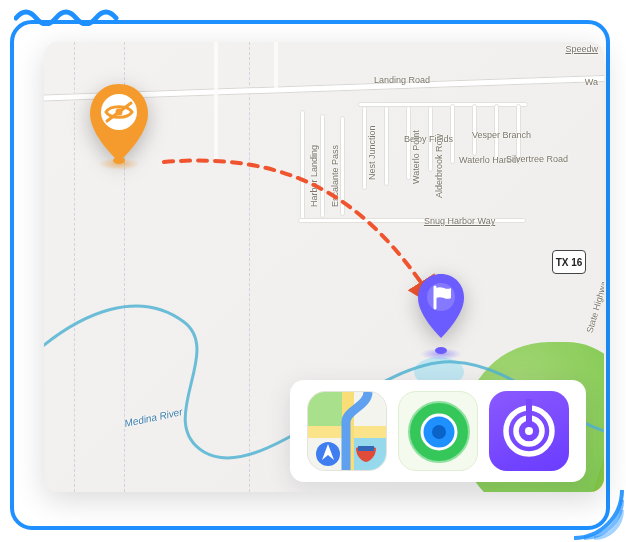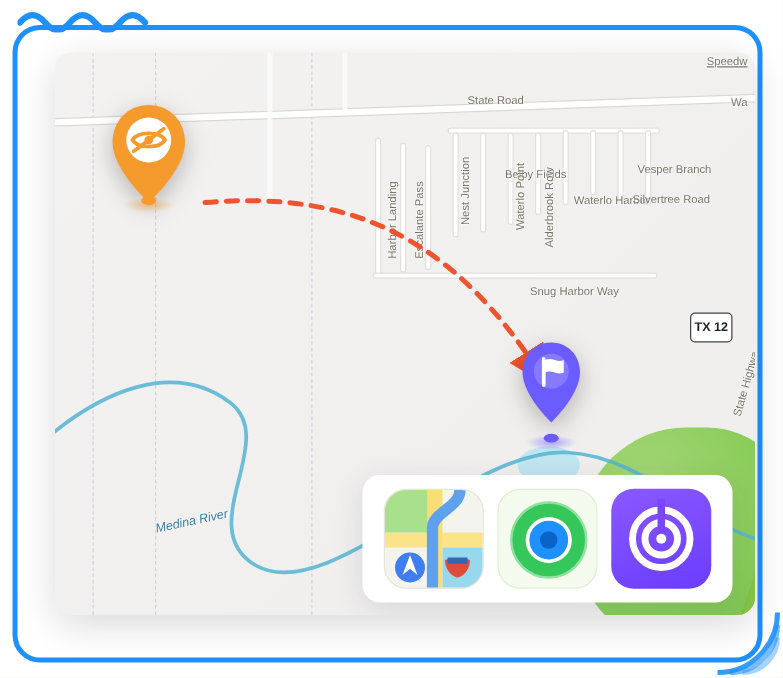--- a/index.html
+++ b/index.html
@@ -149,24 +149,24 @@
   .rotate-90 { transform: rotate(-90deg); transform-origin: left top; }
   .l-watson { top: 33px; left: 330px; }
   .l-wa { top: 35px; right: 6px; }
   .l-speedway { top: 2px; right: 6px; text-decoration: underline; }
   .l-harbor-landing { top: 165px; left: 265px; }
   .l-escalante { top: 165px; left: 286px; }
   .l-nest-junction { top: 138px; left: 323px; }
   .l-belby { top: 92px; left: 360px; }
   .l-waterlo { top: 142px; left: 367px; }
   .l-alderbrook { top: 156px; left: 390px; }
-  .l-vesper { top: 88px; left: 420px; padding-left: 46px; }
+  .l-vesper { top: 88px; left: 382px; padding-left: 46px; }
   .l-leighton { top: 113px; left: 415px; }
   .l-silvertree { top: 112px; left: 462px; }
-  .l-snug { top: 186px; left: 380px; }
+  .l-snug { top: 174px; left: 380px; text-decoration: underline; }
   .l-statehwy { top: 260px; right: -20px; transform: rotate(-74deg); }
   .l-medina { top: 370px; left: 80px; font-style: italic; color:#3a7ca8; transform: rotate(-12deg); font-size:10px; }
 
   
   .hwy-shield {
     position: absolute;
     top: 208px; right: 18px;
     width: 34px; height: 24px;
     background: #fff;
     border: 1.5px solid #444;
@@ -262,38 +262,38 @@
       <div class="sub-road-h srh1"></div>
     </div>
 
     <div class="park"></div>
     <div class="water-spot"></div>
 
     <svg class="river" viewBox="0 0 600 260">
       <path d="M-10 110 C 60 40, 120 30, 160 60 C 200 90, 130 160, 180 190 C 240 225, 350 95, 430 100 C 500 104, 540 170, 610 175" fill="none" stroke="#54b4d2" stroke-width="3" opacity="0.85"></path>
     </svg>
 
-    <span class="road-label l-watson">State Road</span>
+    <span class="road-label l-watson">Landing Road</span>
     <span class="road-label l-wa">Wa</span>
     <span class="road-label l-speedway">Speedw</span>
     <span class="road-label rotate-90 l-harbor-landing">Harbor Landing</span>
     <span class="road-label rotate-90 l-escalante">Escalante Pass</span>
     <span class="road-label rotate-90 l-nest-junction">Nest Junction</span>
     <span class="road-label l-belby">Belby Fields</span>
     <span class="road-label rotate-90 l-waterlo">Waterlo Point</span>
     <span class="road-label rotate-90 l-alderbrook">Alderbrook Row</span>
     <span class="road-label l-vesper">Vesper Branch</span>
     <span class="road-label l-leighton">Waterlo Harbor</span>
     <span class="road-label l-silvertree">Silvertree Road</span>
     <span class="road-label l-snug">Snug Harbor Way</span>
     <span class="road-label l-statehwy">State Highwa</span>
     <span class="road-label l-medina">Medina River</span>
 
     <div class="hwy-shield">
-      <span>TX 12</span>
+      <span>TX 16</span>
     </div>
 
     <svg class="route-svg" viewBox="0 0 560 450">
       <defs>
         <marker id="arrowhead" markerWidth="8" markerHeight="8" refX="6" refY="4" orient="auto">
           <path d="M0 0 L8 4 L0 8 Z" fill="#F0542F"></path>
         </marker>
       </defs>
       <path d="M120 120 C 240 110, 320 150, 390 260" fill="none" stroke="#F0542F" stroke-width="4" stroke-dasharray="9 8" stroke-linecap="round" marker-end="url(#arrowhead)"></path>
     </svg>

